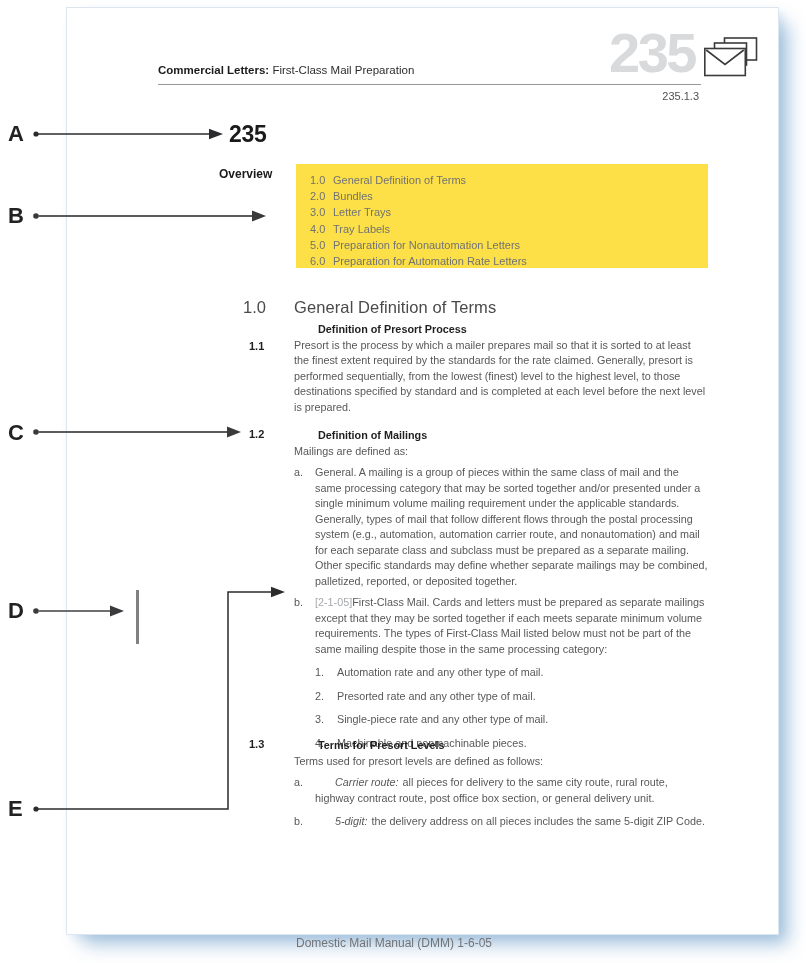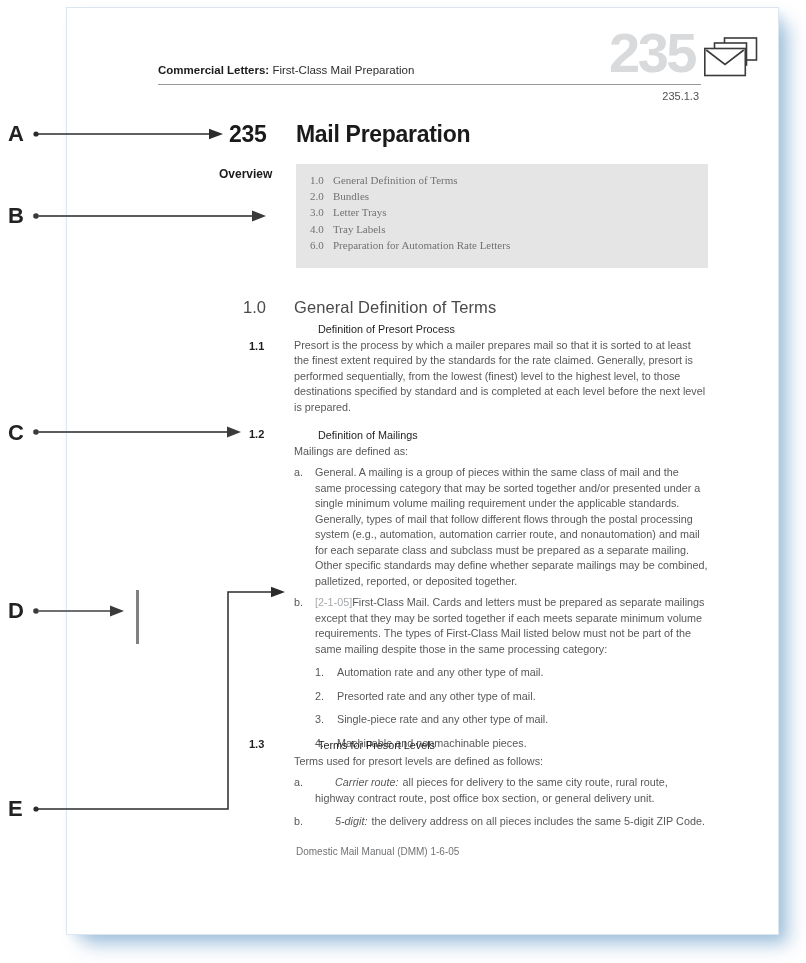--- a/index.html
+++ b/index.html
@@ -21,41 +21,41 @@
   .envicon{left:637px;top:29px;width:54px;height:46px;}
   .ref{top:82px;right:79px;font-size:11px;color:#505052;}
 
   
   .trow{left:0;top:113px;width:100%;height:28px;}
   .t-num{left:162px;top:0;font-size:23px;font-weight:bold;color:#1a1a1b;letter-spacing:-.3px;}
   .t-txt{left:229px;top:0;font-size:23px;font-weight:bold;color:#1a1a1b;letter-spacing:-.3px;}
 
   
   .ov-label{left:152px;top:159px;font-size:12px;font-weight:bold;color:#1b1b1c;}
-  .ov-box{left:229px;top:156px;width:412px;height:104px;background:#e5e5e5;
-          box-sizing:border-box;padding:8px 0 0 14px;font-family:Liberation Serif, serif;}
+  .ov-box{left:229px;top:156px;width:412px;height:104px;background:#fde047;
+          box-sizing:border-box;padding:8px 0 0 14px;}
   .ov-line{font-size:11px;line-height:16.2px;color:#717274;white-space:nowrap;}
   .ov-num{display:inline-block;width:23px;}
 
   
   .s10-num{left:176px;top:290px;font-size:16.5px;color:#4a4a4c;}
   .s10-head{left:227px;top:290px;font-size:16.5px;color:#4a4a4c;letter-spacing:.1px;}
 
   .row-num{position:absolute;left:182px;font-size:11px;font-weight:bold;color:#1f1f20;}
   .content{position:absolute;left:227px;width:414px;font-size:10.8px;line-height:15.5px;color:#58585a;}
-  .bh{font-weight:normal;color:#1f1f20;padding-left:24px;}
+  .bh{font-weight:bold;color:#1f1f20;padding-left:24px;}
   .li{display:flex;margin-top:6px;}
   .li .mk{width:21px;flex:none;}
   .li .tx{flex:1;}
   .sub{display:flex;margin-left:21px;margin-top:8px;}
   .sub .mk{width:22px;flex:none;}
   .tag{color:#a7a9ac;margin-right:0;}
   .lead{font-style:italic;margin-right:4px;margin-left:20px;}
 
-  .footer{left:229px;top:838px;font-size:10px;color:#727375;}
+  .footer{left:229px;top:928px;font-size:12px;color:#727375;}
 
   .changebar{left:69px;top:582px;width:3px;height:54px;background:#818184;}
 
   
   .clabel{position:absolute;left:8px;font-size:22px;line-height:22px;font-weight:bold;color:#232122;}
   .cl-a{top:123px;} .cl-b{top:205px;} .cl-c{top:422px;} .cl-d{top:600px;} .cl-e{top:798px;}
   .arrows{position:absolute;left:0;top:0;pointer-events:none;}
 </style>
 </head>
 <body>
@@ -76,29 +76,29 @@
         <rect x="10.5" y="6" width="32" height="22"></rect>
         <rect x="0.8" y="11.5" width="40.5" height="27"></rect>
         <polyline points="2.2,13 21,27.5 39.8,13" fill="none"></polyline>
       </g>
     </svg>
 
     <div class="abs ref">235.1.3</div>
 
     <div class="abs trow">
       <span class="abs t-num">235</span>
-      <span class="abs t-txt">Mail Preparation</span>
     </div>
 
     <div class="abs ov-label">Overview</div>
     <div class="abs ov-box">
       <div class="ov-line"><span class="ov-num">1.0</span><span>General Definition of Terms</span></div>
       <div class="ov-line"><span class="ov-num">2.0</span><span>Bundles</span></div>
       <div class="ov-line"><span class="ov-num">3.0</span><span>Letter Trays</span></div>
       <div class="ov-line"><span class="ov-num">4.0</span><span>Tray Labels</span></div>
+      <div class="ov-line"><span class="ov-num">5.0</span><span>Preparation for Nonautomation Letters</span></div>
       <div class="ov-line"><span class="ov-num">6.0</span><span>Preparation for Automation Rate Letters</span></div>
     </div>
 
     <div class="abs s10-num">1.0</div>
     <div class="abs s10-head">General Definition of Terms</div>
 
     <div class="row-num" style="top:332px;">1.1</div>
     <div class="content" style="top:314px;">
       <div class="bh">Definition of Presort Process</div>
       <div>Presort is the process by which a mailer prepares mail so that it is sorted to at least the finest extent required by the standards for the rate claimed. Generally, presort is performed sequentially, from the lowest (finest) level to the highest level, to those destinations specified by standard and is completed at each level before the next level is prepared.</div>

